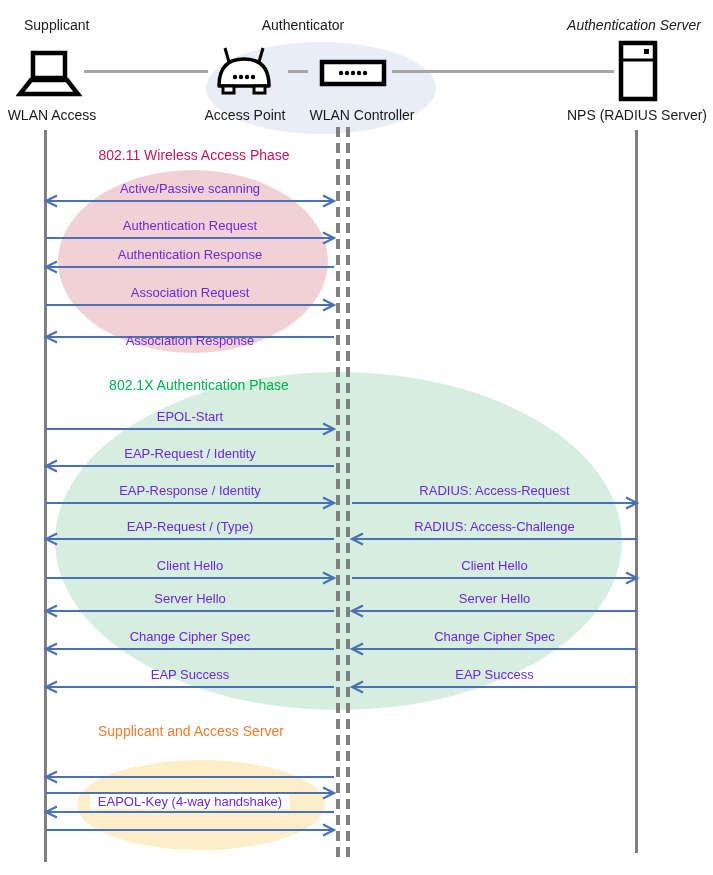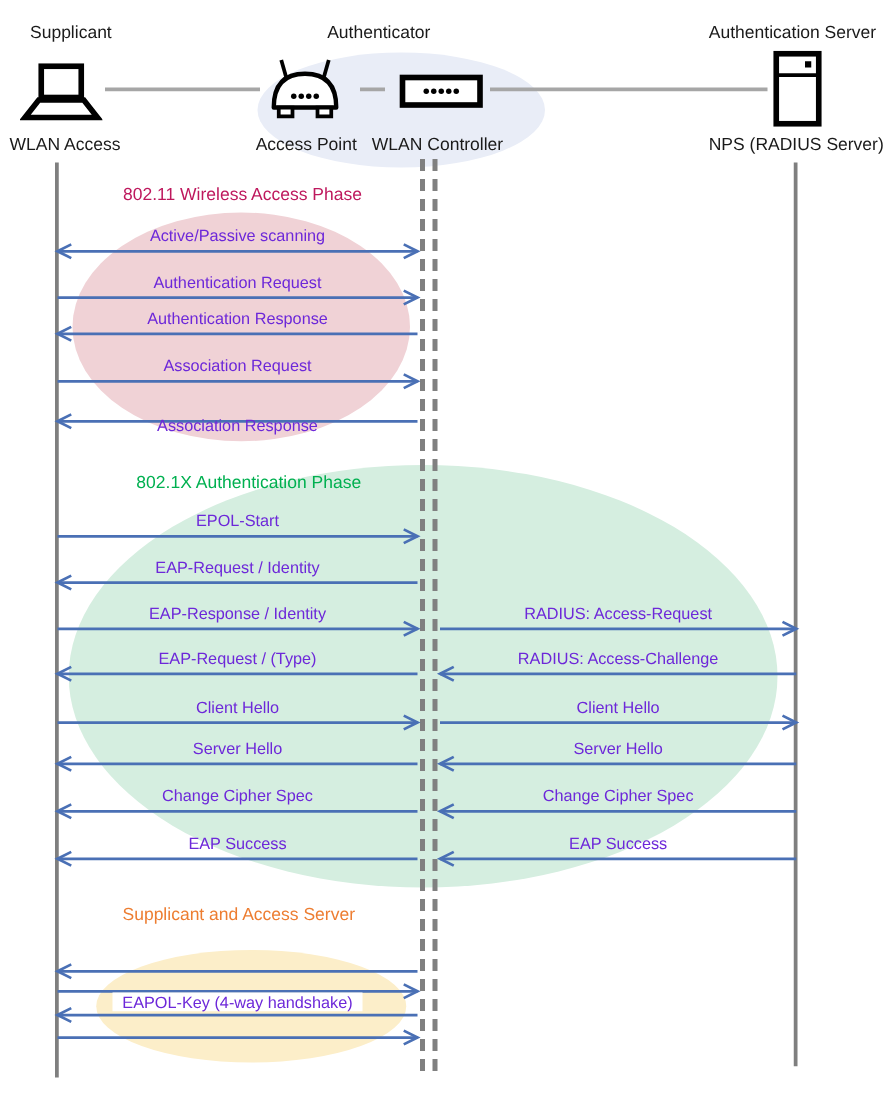--- a/index.html
+++ b/index.html
@@ -70,25 +70,25 @@
   </svg>
 
   <svg class="icon" style="left:618px;top:40px;" width="40" height="62" viewBox="0 0 40 62">
     <rect x="3" y="3" width="34" height="56" fill="#fff" stroke="#000" stroke-width="4.5"></rect>
     <line x1="3" y1="20" x2="37" y2="20" stroke="#000" stroke-width="3"></line>
     <rect x="26" y="9" width="5" height="5" fill="#000"></rect>
   </svg>
 
   <div class="actor-label" style="left:12px;width:110px;margin-left:12px;">Supplicant</div>
   <div class="actor-label center" style="left:223px;width:160px;">Authenticator</div>
-  <div class="actor-label center" style="left:554px;width:160px;">Authentication Server</div>
+  <div class="actor-label center" style="left:554px;width:160px;font-style:italic;">Authentication Server</div>
 
   <div class="device-label" style="left:6px;width:92px;">WLAN Access</div>
   <div class="device-label" style="left:185px;width:120px;">Access Point</div>
-  <div class="device-label" style="left:280px;width:140px;">WLAN Controller</div>
+  <div class="device-label" style="left:292px;width:140px;">WLAN Controller</div>
   <div class="device-label" style="left:557px;width:160px;">NPS (RADIUS Server)</div>
 
   <div class="lifeline-solid" style="left:44px;top:130px;height:732px;"></div>
   <div class="lifeline-dashed" style="left:336px;top:127px;height:730px;"></div>
   <div class="lifeline-dashed" style="left:346px;top:127px;height:730px;"></div>
   <div class="lifeline-solid" style="left:635px;top:130px;height:723px;"></div>
 
   <div class="phase-title" style="left: 46px; top: 146px; width: 296px; color: #be185d;">802.11 Wireless Access Phase</div>
   <div class="phase-title" style="left: 46px; top: 376px; width: 306px; color: rgb(0, 176, 80);">802.1X Authentication Phase</div>
   <div class="phase-title" style="left: 46px; top: 722px; width: 290px; color: rgb(237, 125, 49);">

